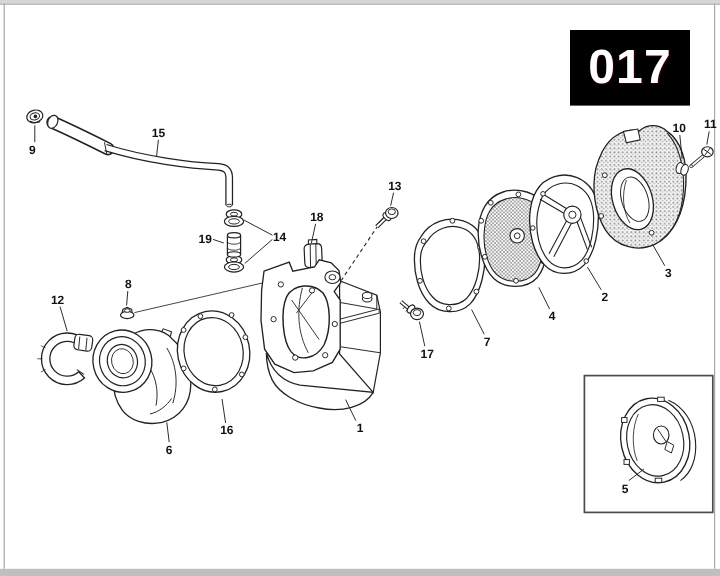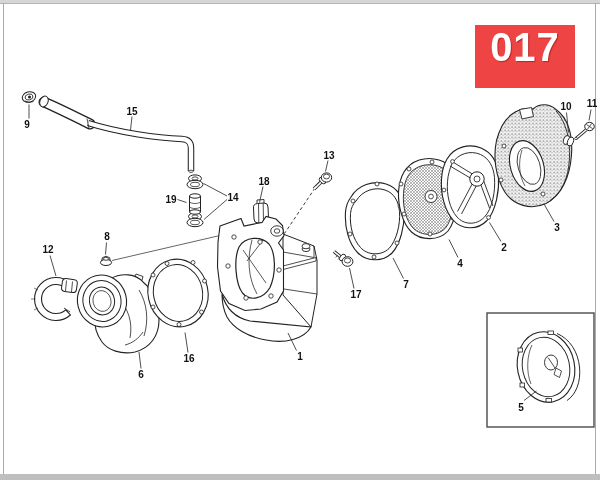--- a/index.html
+++ b/index.html
@@ -4,22 +4,22 @@
 <style>
   html,body{margin:0;padding:0;background:#fff;}
   #stage{position:relative;width:600px;height:480px;background:#fff;overflow:hidden;
          font-family:"Liberation Sans",sans-serif;}
   
   .edge-top{position:absolute;left:0;top:0;width:600px;height:3px;background:#d6d6d6;border-bottom:1px solid #b5b5b5;}
   .edge-bottom{position:absolute;left:0;top:474px;width:600px;height:6px;background:#bfbfbf;}
   .edge-left{position:absolute;left:3px;top:3px;width:1px;height:471px;background:#a9a9a9;}
   .edge-right{position:absolute;left:595px;top:3px;width:1px;height:471px;background:#a9a9a9;}
   
-  #badge{position:absolute;left:475px;top:25px;width:100px;height:63px;background:#ef4444;
-         display:flex;justify-content:center;}
+  #badge{position:absolute;left:475px;top:25px;width:100px;height:63px;background:#000000;
+         display:flex;align-items:center;justify-content:center;}
   #badge span{color:#ffffff;font-weight:bold;font-size:40px;letter-spacing:1px;
               text-shadow:1px 1px 1px rgba(120,0,0,.45);}
   svg{position:absolute;left:0;top:0;}
   svg text{font-family:"Liberation Sans",sans-serif;font-weight:bold;font-size:10px;fill:#111;text-anchor:middle;}
   .ln{stroke:#222;fill:none;}
 </style>
 </head>
 <body>
 
 <div id="stage">

